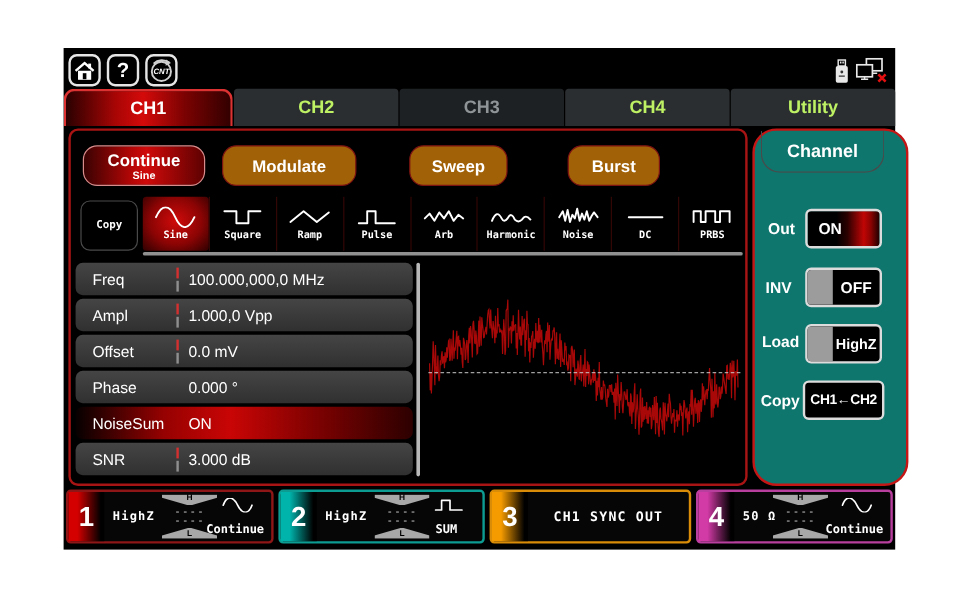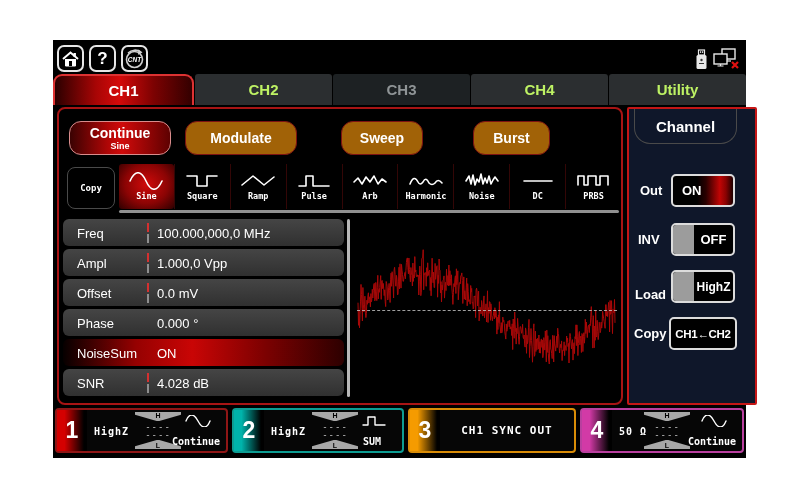--- a/index.html
+++ b/index.html
@@ -52,21 +52,21 @@
   .prow .pval{position:absolute;left:94px;top:50%;transform:translateY(-50%);white-space:nowrap}
   .prow.active{background:linear-gradient(90deg,#060000 0%,#960101 26%,#c90505 46%,#7c0101 72%,#2d0000 100%)}
   .pscroll{position:absolute;left:288px;top:110px;width:3px;height:178px;background:#b8b8b8;border-radius:2px}
 
   .scope{position:absolute;left:295px;top:110px;width:266px;height:178px;background:#000}
   .scope-center{position:absolute;left:3px;right:3px;top:91px;border-top:1px dashed #c9c9c9;opacity:.8}
   .scope svg{position:absolute;left:0;top:0}
 
   
   .channel-panel{position:absolute;left:574px;top:67px;width:130px;height:298px;border:2px solid #c51616;
-    border-radius:2px;background:#0f172a;box-sizing:border-box}
+    border-radius:20px;background:#0f766e;box-sizing:border-box}
   .ch-header{position:absolute;left:5px;top:0;width:101px;height:34px;border:1px solid #4a4a4a;border-top:none;
     border-radius:0 0 16px 16px;display:flex;align-items:center;justify-content:center;color:#fff;
     font-size:15px;font-weight:bold}
   .ch-label{position:absolute;color:#fff;font-size:13px;font-weight:bold}
   .ch-ctl{position:absolute;left:42px;width:64px;height:33px;border:2px solid #dcdcdc;border-radius:5px;
     background:#000;box-sizing:border-box;color:#fff;font-size:13px;font-weight:bold;display:flex;align-items:center;overflow:hidden}
   #ctl-out{background:linear-gradient(90deg,#000 40%,#2a0000 55%,#c00505 78%,#8a0202 88%,#1c0000 100%)}
   #ctl-out span{margin-left:9px}
   .ch-ctl .gray{width:21px;align-self:stretch;background:#9c9c9c}
   .ch-ctl .txt{flex:1;text-align:center}
@@ -239,21 +239,21 @@
         <span class="pval">0.000 °</span>
       </div>
       <div class="prow active">
         <span class="pname">NoiseSum</span>
         <span class="pval">ON</span>
       </div>
       <div class="prow">
         <span class="pname">SNR</span>
         <span class="tick-r"></span>
         <span class="tick-g"></span>
-        <span class="pval">4.028 dB</span>
+        <span class="pval">3.000 dB</span>
       </div>
     </div>
     <div class="pscroll"></div>
 
     <div class="scope">
       <svg id="wave-svg" width="266" height="178" viewBox="0 0 266 178">
           <polyline points="4.0,83.7 4.5,106.3 5.0,91.0 5.5,108.8 6.0,95.6 6.5,82.9 7.0,65.4 7.5,75.5 8.0,89.6 8.4,102.0 8.9,68.5 9.4,85.9 9.9,92.9 10.4,89.1 10.9,77.2 11.4,93.9 11.9,98.6 12.4,94.5 12.9,81.2 13.4,85.3 13.9,77.0 14.4,73.8 14.9,84.1 15.4,80.3 15.9,77.7 16.4,87.9 16.9,74.6 17.3,82.9 17.8,80.9 18.3,70.3 18.8,79.0 19.3,71.8 19.8,65.2 20.3,64.3 20.8,81.8 21.3,80.3 21.8,63.4 22.3,72.2 22.8,81.6 23.3,68.5 23.8,56.3 24.3,79.9 24.8,70.6 25.3,73.3 25.7,68.4 26.2,62.5 26.7,56.6 27.2,80.4 27.7,61.9 28.2,61.4 28.7,69.7 29.2,64.4 29.7,69.1 30.2,76.6 30.7,70.8 31.2,82.7 31.7,87.6 32.2,62.5 32.7,64.6 33.2,67.8 33.7,81.0 34.1,79.8 34.6,68.8 35.1,64.4 35.6,71.8 36.1,83.5 36.6,60.8 37.1,54.1 37.6,67.3 38.1,52.7 38.6,57.0 39.1,65.7 39.6,79.0 40.1,51.0 40.6,48.3 41.1,55.4 41.6,67.0 42.1,67.3 42.5,56.4 43.0,60.8 43.5,75.9 44.0,75.2 44.5,62.1 45.0,48.2 45.5,70.0 46.0,44.8 46.5,58.9 47.0,69.1 47.5,45.4 48.0,51.1 48.5,55.3 49.0,62.4 49.5,62.2 50.0,57.7 50.5,56.0 51.0,53.4 51.4,59.8 51.9,51.5 52.4,43.6 52.9,39.7 53.4,38.9 53.9,48.8 54.4,54.8 54.9,39.0 55.4,50.6 55.9,56.7 56.4,62.8 56.9,48.5 57.4,53.1 57.9,56.7 58.4,67.0 58.9,44.1 59.4,62.4 59.8,55.8 60.3,58.9 60.8,37.6 61.3,53.0 61.8,51.0 62.3,57.6 62.8,57.4 63.3,55.8 63.8,57.6 64.3,56.3 64.8,76.0 65.3,62.1 65.8,47.1 66.3,55.2 66.8,76.7 67.3,73.2 67.8,39.9 68.3,38.7 68.7,38.7 69.2,30.7 69.7,70.8 70.2,54.5 70.7,55.5 71.2,53.4 71.7,53.9 72.2,67.3 72.7,48.7 73.2,57.3 73.7,43.8 74.2,56.5 74.7,52.4 75.2,52.2 75.7,51.2 76.2,71.5 76.7,58.5 77.1,76.8 77.6,59.1 78.1,39.2 78.6,55.9 79.1,63.8 79.6,53.2 80.1,68.5 80.6,68.6 81.1,44.4 81.6,60.3 82.1,55.1 82.6,47.7 83.1,46.7 83.6,78.2 84.1,56.3 84.6,64.4 85.1,40.0 85.5,51.0 86.0,51.5 86.5,73.8 87.0,62.6 87.5,83.0 88.0,66.2 88.5,71.0 89.0,61.4 89.5,60.4 90.0,56.9 90.5,79.1 91.0,68.7 91.5,63.4 92.0,71.6 92.5,50.2 93.0,62.4 93.5,66.1 93.9,56.6 94.4,67.0 94.9,46.0 95.4,66.4 95.9,51.7 96.4,59.4 96.9,66.3 97.4,55.8 97.9,69.1 98.4,75.3 98.9,85.4 99.4,73.3 99.9,64.6 100.4,67.7 100.9,60.1 101.4,56.8 101.9,74.5 102.4,49.8 102.8,65.7 103.3,60.8 103.8,51.8 104.3,80.8 104.8,70.9 105.3,64.6 105.8,63.5 106.3,64.8 106.8,56.7 107.3,56.7 107.8,53.9 108.3,61.5 108.8,84.5 109.3,71.0 109.8,57.9 110.3,80.2 110.8,71.7 111.2,77.6 111.7,81.0 112.2,68.5 112.7,59.0 113.2,86.8 113.7,64.6 114.2,72.3 114.7,82.5 115.2,80.7 115.7,81.6 116.2,85.2 116.7,66.5 117.2,73.1 117.7,69.4 118.2,84.2 118.7,83.4 119.2,89.9 119.7,87.9 120.1,77.2 120.6,78.1 121.1,76.8 121.6,98.6 122.1,71.0 122.6,69.2 123.1,73.0 123.6,87.0 124.1,77.8 124.6,72.2 125.1,101.9 125.6,96.1 126.1,88.2 126.6,91.9 127.1,94.9 127.6,81.5 128.1,85.7 128.5,96.7 129.0,97.0 129.5,82.0 130.0,76.9 130.5,98.8 131.0,91.8 131.5,90.6 132.0,84.8 132.5,103.0 133.0,90.1 133.5,71.8 134.0,103.5 134.5,88.6 135.0,94.4 135.5,82.6 136.0,83.2 136.5,101.3 136.9,84.8 137.4,90.4 137.9,98.3 138.4,101.9 138.9,97.6 139.4,96.6 139.9,92.2 140.4,100.0 140.9,88.7 141.4,98.4 141.9,91.0 142.4,96.2 142.9,115.1 143.4,98.3 143.9,110.6 144.4,95.9 144.9,103.6 145.4,82.7 145.8,105.6 146.3,108.9 146.8,114.1 147.3,103.6 147.8,113.9 148.3,112.0 148.8,98.1 149.3,102.6 149.8,101.2 150.3,104.7 150.8,112.8 151.3,116.4 151.8,120.1 152.3,104.9 152.8,112.3 153.3,110.7 153.8,102.3 154.2,102.1 154.7,102.2 155.2,107.8 155.7,101.3 156.2,110.1 156.7,107.9 157.2,107.9 157.7,116.5 158.2,104.8 158.7,130.6 159.2,100.0 159.7,109.6 160.2,119.3 160.7,93.0 161.2,105.9 161.7,113.5 162.2,125.1 162.6,109.3 163.1,114.7 163.6,99.4 164.1,107.5 164.6,120.1 165.1,125.3 165.6,117.2 166.1,107.7 166.6,107.6 167.1,110.2 167.6,114.3 168.1,112.7 168.6,105.3 169.1,118.1 169.6,119.6 170.1,116.0 170.6,124.9 171.1,128.1 171.5,108.9 172.0,111.4 172.5,134.3 173.0,116.2 173.5,124.7 174.0,121.3 174.5,108.4 175.0,100.4 175.5,138.5 176.0,127.6 176.5,121.2 177.0,109.5 177.5,121.6 178.0,129.0 178.5,143.2 179.0,127.8 179.5,108.5 179.9,104.8 180.4,137.3 180.9,135.7 181.4,112.2 181.9,132.5 182.4,120.0 182.9,130.8 183.4,119.3 183.9,123.0 184.4,130.1 184.9,116.0 185.4,133.9 185.9,122.8 186.4,134.2 186.9,121.4 187.4,119.9 187.9,128.4 188.3,120.9 188.8,138.7 189.3,134.9 189.8,118.6 190.3,123.7 190.8,131.1 191.3,111.9 191.8,122.9 192.3,142.9 192.8,111.1 193.3,133.4 193.8,116.7 194.3,134.6 194.8,142.2 195.3,145.0 195.8,122.9 196.3,120.7 196.8,130.1 197.2,131.1 197.7,134.7 198.2,139.6 198.7,116.3 199.2,122.1 199.7,143.0 200.2,116.6 200.7,126.0 201.2,128.0 201.7,132.1 202.2,124.3 202.7,117.2 203.2,128.7 203.7,109.2 204.2,114.6 204.7,117.0 205.2,129.0 205.6,134.0 206.1,129.4 206.6,125.3 207.1,128.7 207.6,121.9 208.1,141.6 208.6,131.2 209.1,131.5 209.6,131.6 210.1,122.8 210.6,136.6 211.1,126.4 211.6,127.9 212.1,131.5 212.6,117.0 213.1,122.8 213.6,119.1 214.0,127.6 214.5,124.5 215.0,144.0 215.5,122.2 216.0,114.4 216.5,117.5 217.0,124.2 217.5,129.8 218.0,122.7 218.5,120.6 219.0,141.1 219.5,127.3 220.0,123.7 220.5,134.6 221.0,117.7 221.5,119.8 222.0,105.8 222.4,126.6 222.9,105.9 223.4,117.9 223.9,136.6 224.4,124.5 224.9,115.1 225.4,112.5 225.9,125.8 226.4,119.4 226.9,117.0 227.4,133.5 227.9,114.5 228.4,115.6 228.9,132.6 229.4,117.7 229.9,113.7 230.4,124.2 230.9,117.5 231.3,100.3 231.8,114.5 232.3,103.0 232.8,109.9 233.3,118.6 233.8,110.5 234.3,106.7 234.8,106.1 235.3,113.6 235.8,105.1 236.3,106.6 236.8,96.1 237.3,87.6 237.8,98.3 238.3,105.4 238.8,129.1 239.3,96.7 239.7,109.5 240.2,128.8 240.7,107.0 241.2,121.3 241.7,91.4 242.2,116.3 242.7,118.1 243.2,101.3 243.7,112.8 244.2,120.6 244.7,116.1 245.2,103.3 245.7,104.3 246.2,113.7 246.7,111.3 247.2,103.1 247.7,109.1 248.1,104.8 248.6,92.3 249.1,95.8 249.6,99.2 250.1,102.3 250.6,105.9 251.1,109.3 251.6,85.8 252.1,85.5 252.6,97.1 253.1,92.6 253.6,97.6 254.1,91.2 254.6,83.4 255.1,88.4 255.6,112.9 256.1,81.5 256.6,95.4 257.0,93.8 257.5,81.7 258.0,95.6 258.5,114.6 259.0,90.4 259.5,91.8 260.0,94.0 260.5,80.5 261.0,103.9" fill="none" stroke="#a80808" stroke-width="1"></polyline>
         </svg>
       <div class="scope-center"></div>
     </div>
@@ -266,21 +266,21 @@
     <div class="ch-ctl" id="ctl-out" style="top:65px">
       <span>ON</span>
     </div>
 
     <span class="ch-label" style="left:9px;top:123px">INV</span>
     <div class="ch-ctl" style="top:114px">
       <span class="gray"></span>
       <span class="txt">OFF</span>
     </div>
 
-    <span class="ch-label" style="left:6px;top:178px">Load</span>
+    <span class="ch-label" style="left:6px;top:168px">Load</span>
     <div class="ch-ctl" style="top:161px;font-size:12px">
       <span class="gray"></span>
       <span class="txt">HighZ</span>
     </div>
 
     <span class="ch-label" style="left:5px;top:217px">Copy</span>
     <div class="ch-ctl" id="ctl-copy" style="top:208px">
       <span>CH1←CH2</span>
     </div>
   </div>

